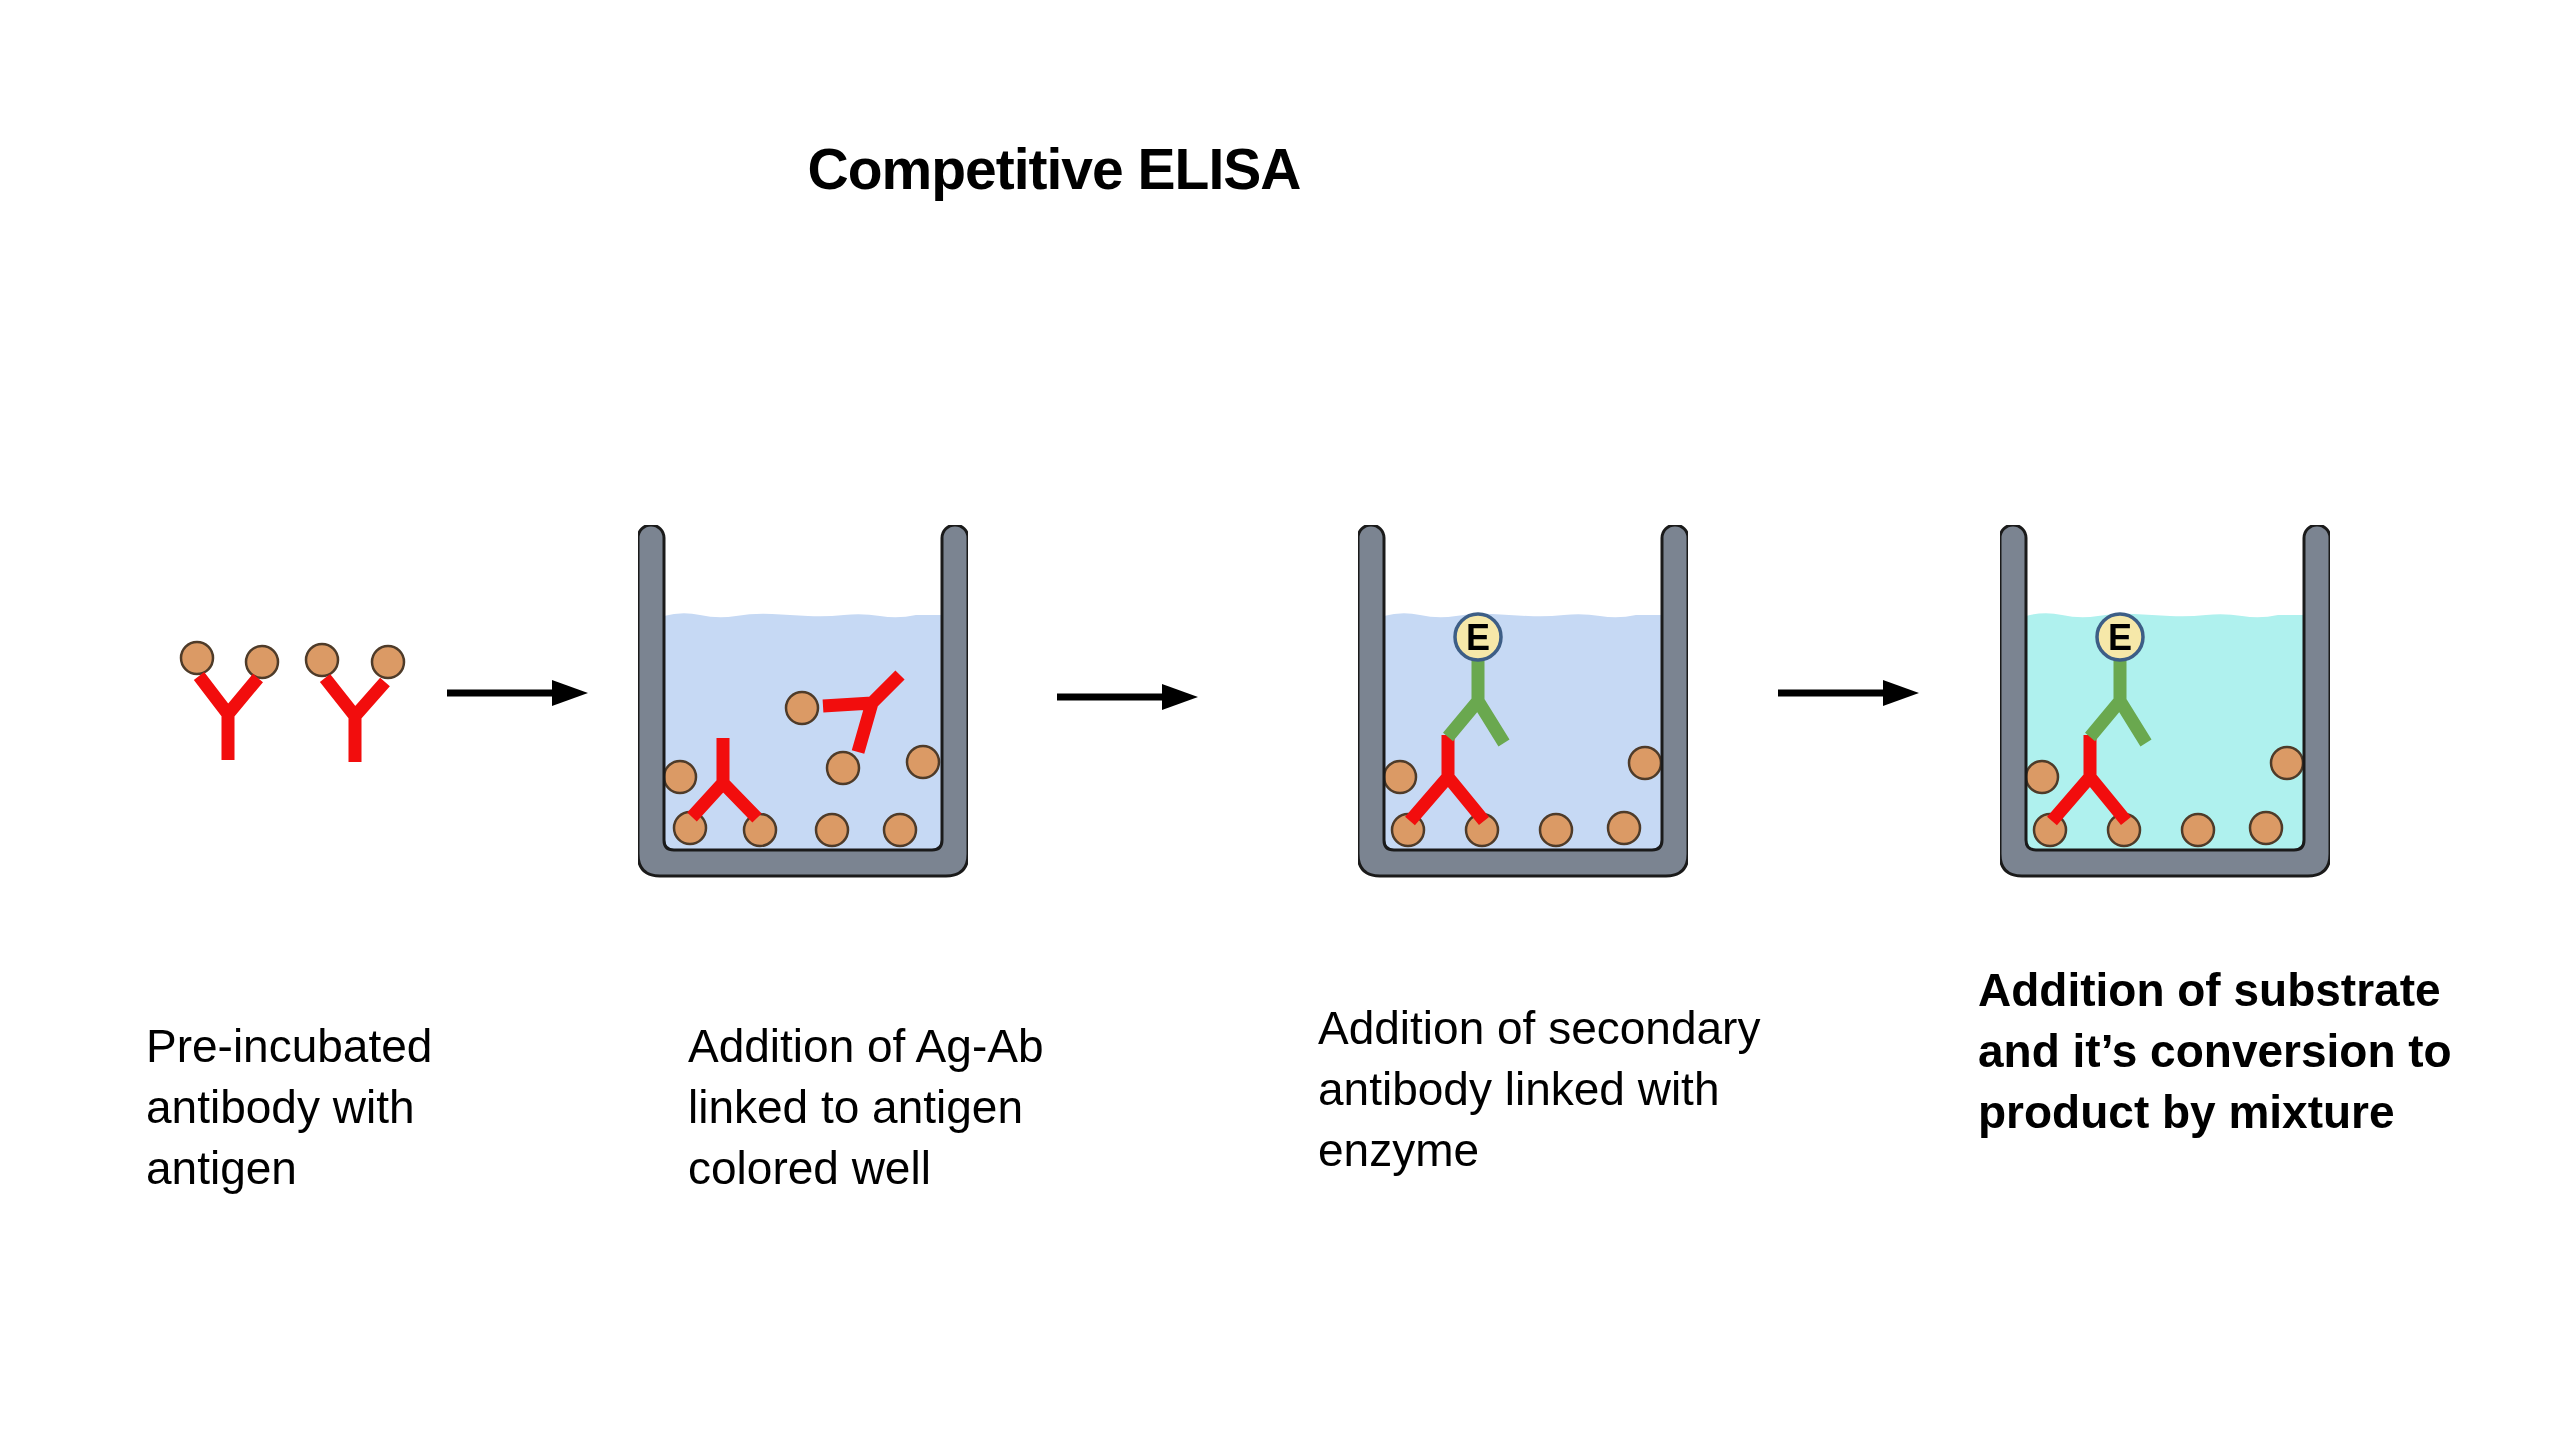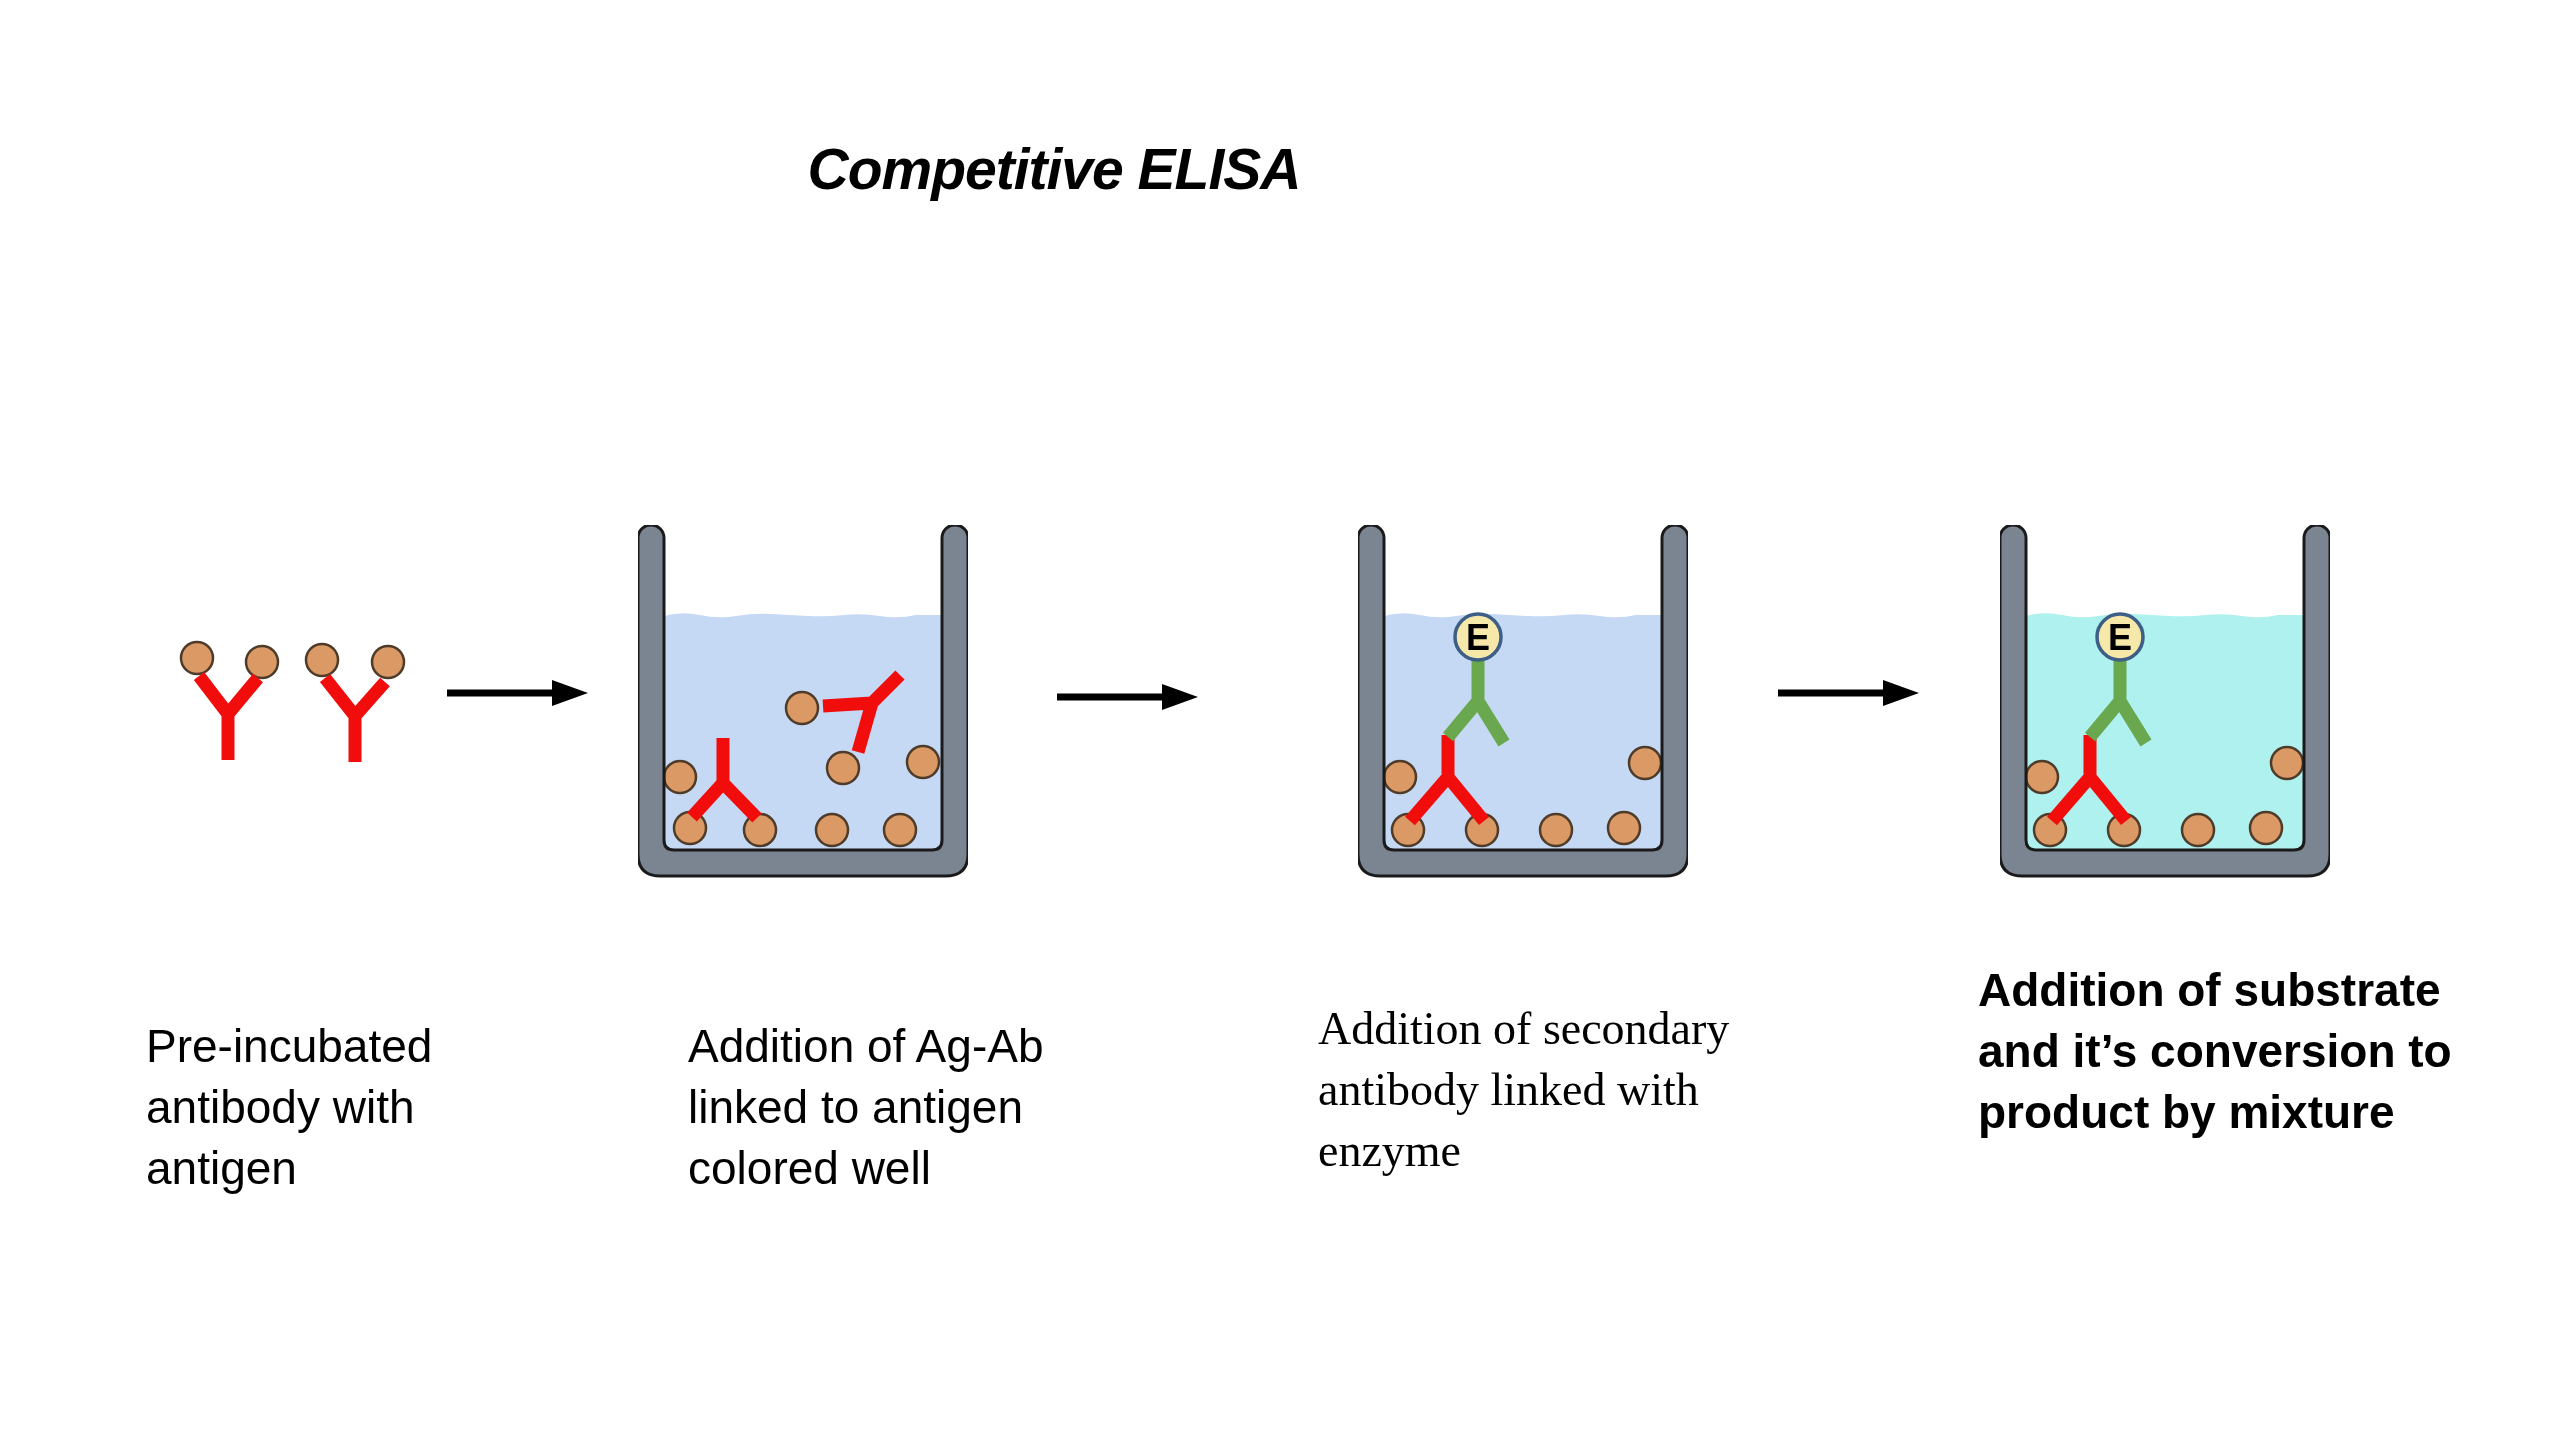--- a/index.html
+++ b/index.html
@@ -1,19 +1,19 @@
 <!DOCTYPE html>
 <html style="--background: #ffffff; --text: #000000; --arrow: #000000; --antibody-primary: #f20d0d; --antibody-secondary: #6aa84f; --antigen-fill: #db9a65; --antigen-outline: #4e3b29; --well-wall: #7b8491; --well-outline: #1a1a1a; --liquid-blue: #c6d9f4; --liquid-cyan: #aff1ee; --enzyme-fill: #f6e8a9; --enzyme-outline: #3d5e86;"><head>
 <meta charset="utf-8">
 <style>
   html,body{margin:0;padding:0;}
   body{font-family:"Liberation Sans",sans-serif;}
   .canvas{position:relative;width:2560px;height:1440px;background:var(--background,#ffffff);overflow:hidden;}
   .title{position:absolute;left:0;top:136px;width:2108px;text-align:center;
-         font-size:57px;font-weight:bold;color:var(--text,#000);letter-spacing:-1px;font-style:italic;}
+         font-size:57px;font-weight:bold;color:var(--text,#000);letter-spacing:-1px;}
   .stage-label{position:absolute;font-size:46px;line-height:61px;color:var(--text,#000);}
   .stage-label .line{white-space:nowrap;}
   .abs{position:absolute;}
   
   .ab{fill:none;stroke-width:13;stroke-linejoin:round;stroke-linecap:butt;}
   .ab-red{stroke:var(--antibody-primary,#f20d0d);}
   .ab-green{stroke:var(--antibody-secondary,#6aa84f);}
   .ag{fill:var(--antigen-fill,#db9a65);stroke:var(--antigen-outline,#4e3b29);stroke-width:2.5px;}
   .wall{fill:var(--well-wall,#7b8491);stroke:var(--well-outline,#1a1a1a);stroke-width:3px;stroke-linejoin:round;}
   .liq-blue{fill:var(--liquid-blue,#c6d9f4);}
@@ -123,21 +123,21 @@
     <div class="line">antibody with</div>
     <div class="line">antigen</div>
   </div>
 
   <div class="stage-label" style="left:688px;top:1016px;">
     <div class="line">Addition of Ag-Ab</div>
     <div class="line">linked to antigen</div>
     <div class="line">colored well</div>
   </div>
 
-  <div class="stage-label" style="left:1318px;top:998px;font-family:Liberation Serif, serif;">
+  <div class="stage-label" style="left:1318px;top:998px;">
     <div class="line">Addition of secondary</div>
     <div class="line">antibody linked with</div>
     <div class="line">enzyme</div>
   </div>
 
   <div class="stage-label" style="left:1978px;top:960px;font-weight:bold;">
     <div class="line">Addition of substrate</div>
     <div class="line">and it’s conversion to</div>
     <div class="line">product by mixture</div>
   </div>

